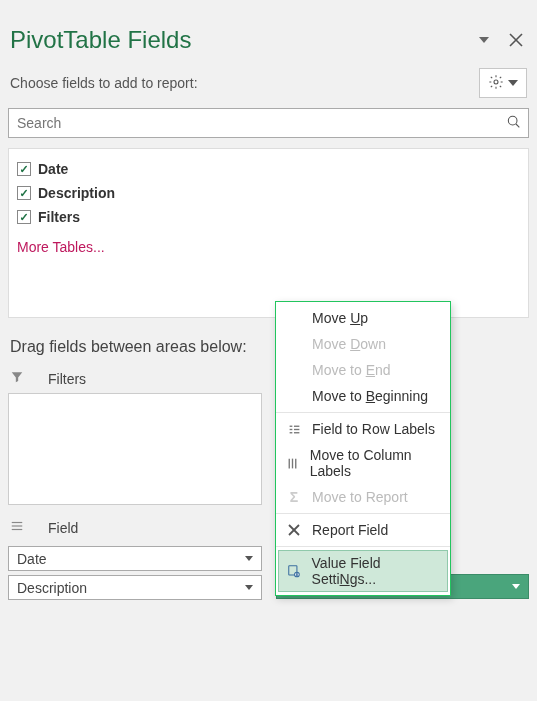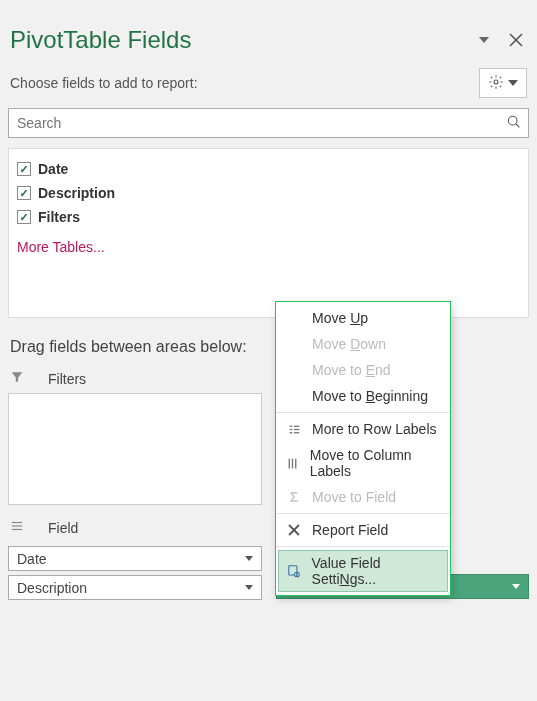--- a/index.html
+++ b/index.html
@@ -346,35 +346,35 @@
       <span class="menu-icon">
         <svg width="13" height="13" viewBox="0 0 24 24" fill="none" stroke="#777" stroke-width="2.5">
             <line x1="3" y1="6" x2="8" y2="6"></line>
             <line x1="3" y1="12" x2="8" y2="12"></line>
             <line x1="3" y1="18" x2="8" y2="18"></line>
             <line x1="11" y1="6" x2="21" y2="6"></line>
             <line x1="11" y1="12" x2="21" y2="12"></line>
             <line x1="11" y1="18" x2="21" y2="18"></line>
           </svg>
       </span>
-      <span>More to Row Labels</span>
+      <span>Field to Row Labels</span>
     </div>
     <div class="menu-item">
       <span class="menu-icon">
         <svg width="13" height="13" viewBox="0 0 24 24" fill="none" stroke="#777" stroke-width="2.5">
             <line y1="3" x1="6" y2="21" x2="6"></line>
             <line y1="3" x1="12" y2="21" x2="12"></line>
             <line y1="3" x1="18" y2="21" x2="18"></line>
           </svg>
       </span>
       <span>Move to Column Labels</span>
     </div>
     <div class="menu-item disabled">
       <span class="menu-icon" style="color:#ccc;font-weight:600">Σ</span>
-      <span>Move to Field</span>
+      <span>Move to Report</span>
     </div>
     <div class="menu-sep"></div>
     <div class="menu-item">
       <span class="menu-icon">
         <svg width="12" height="12">
             <line x1="1" y1="1" x2="11" y2="11" stroke="#555" stroke-width="1.8"></line>
             <line x1="11" y1="1" x2="1" y2="11" stroke="#555" stroke-width="1.8"></line>
           </svg>
       </span>
       <span>Report Field</span>

